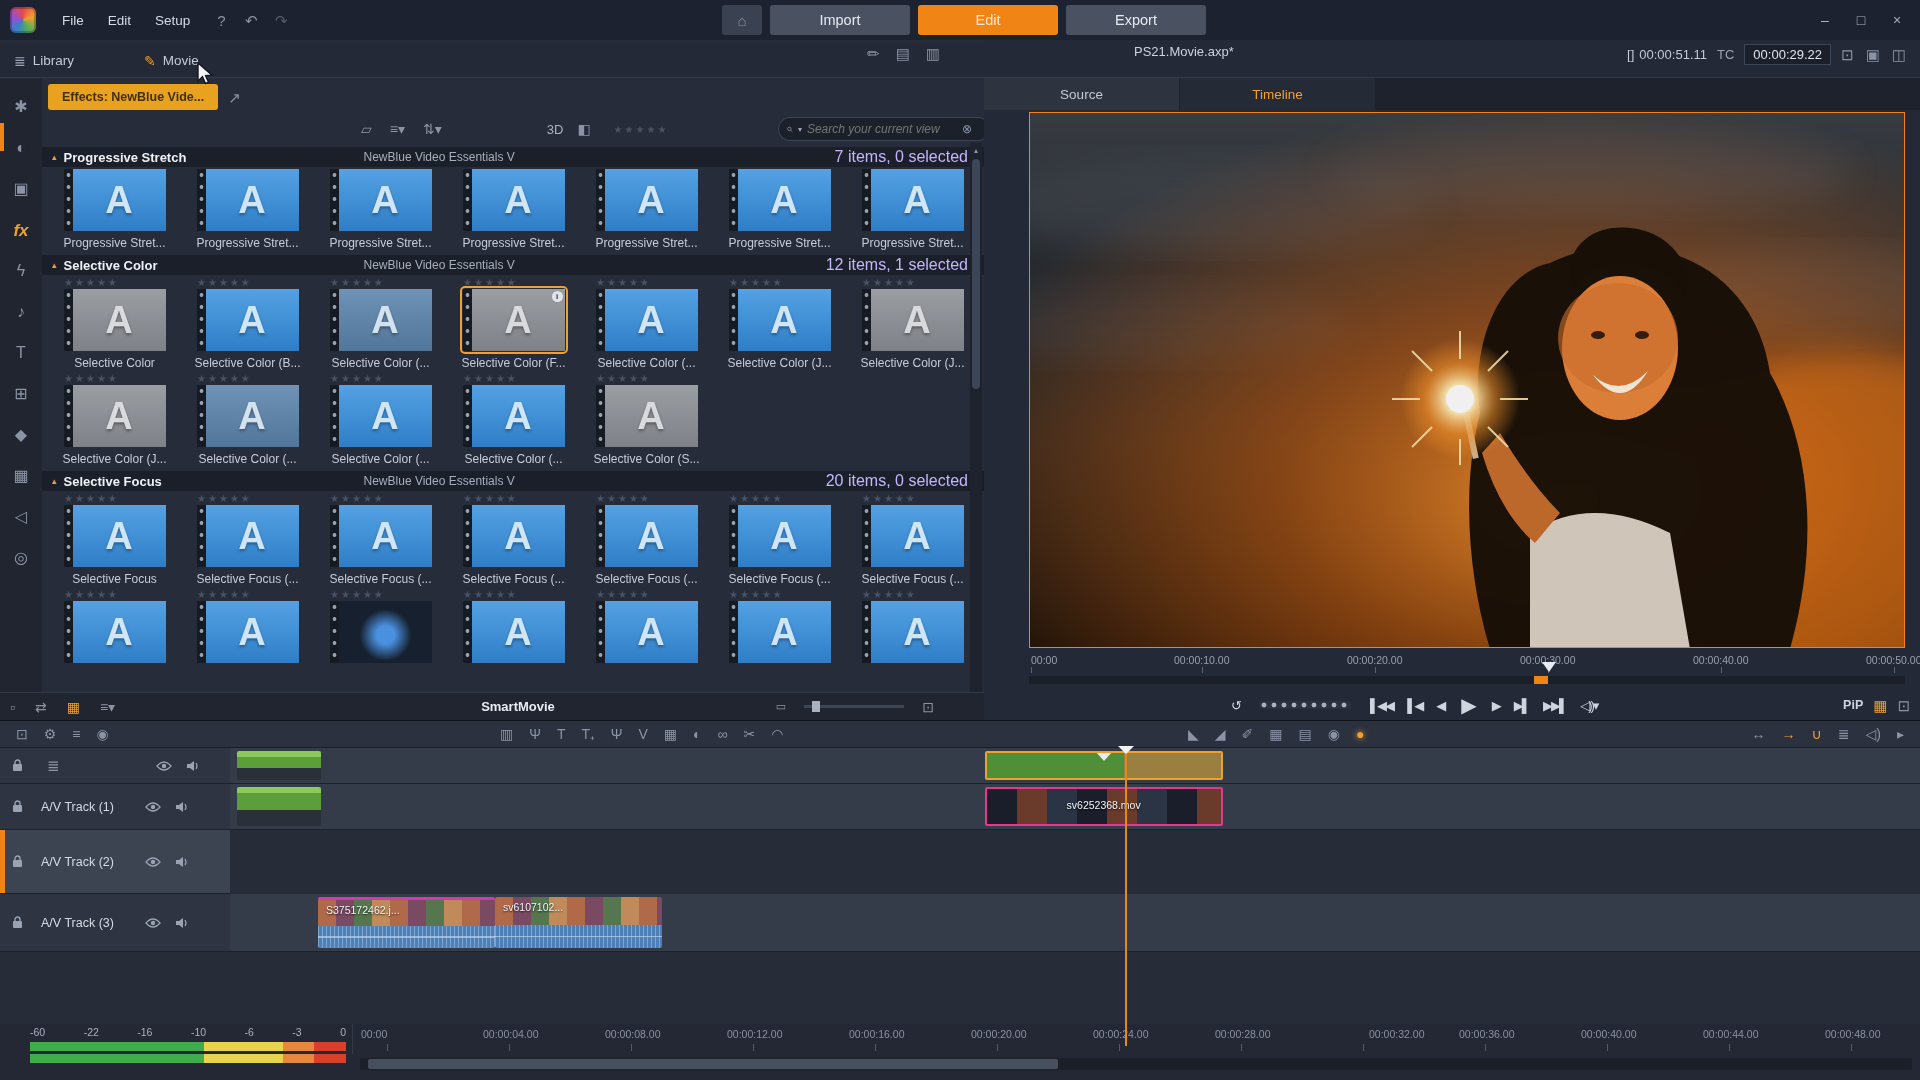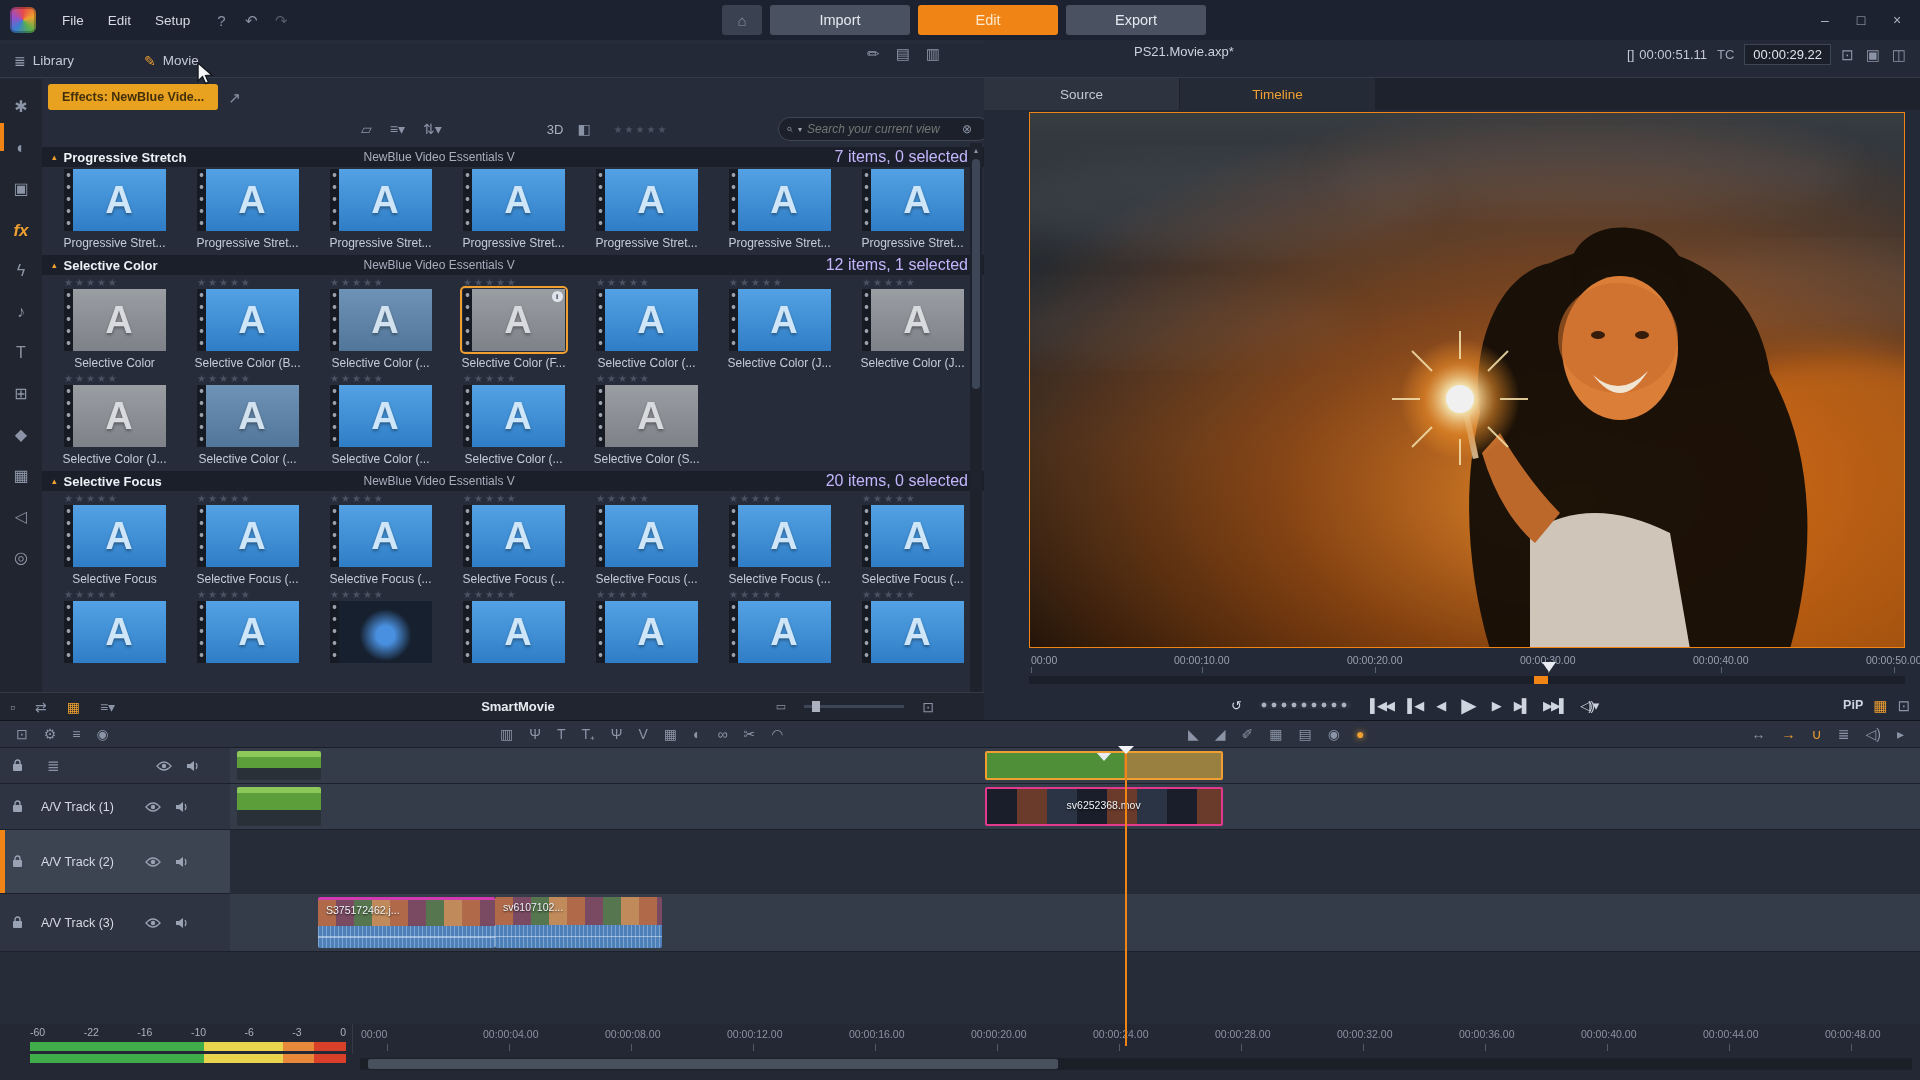--- a/index.html
+++ b/index.html
@@ -895,21 +895,21 @@
         <div class="tlr-label" style="left: 374px;">00:00:12.00</div>
         <div class="tlr-tick" style="left: 400px;"></div>
         <div class="tlr-label" style="left: 496px;">00:00:16.00</div>
         <div class="tlr-tick" style="left: 522px;"></div>
         <div class="tlr-label" style="left: 618px;">00:00:20.00</div>
         <div class="tlr-tick" style="left: 644px;"></div>
         <div class="tlr-label" style="left: 740px;">00:00:24.00</div>
         <div class="tlr-tick" style="left: 766px;"></div>
         <div class="tlr-label" style="left: 862px;">00:00:28.00</div>
         <div class="tlr-tick" style="left: 888px;"></div>
-        <div class="tlr-label" style="left: 984px; text-align: right;">00:00:32.00</div>
+        <div class="tlr-label" style="left: 1016px; text-align: right;">00:00:32.00</div>
         <div class="tlr-tick" style="left: 1010px;"></div>
         <div class="tlr-label" style="left: 1106px;">00:00:36.00</div>
         <div class="tlr-tick" style="left: 1132px;"></div>
         <div class="tlr-label" style="left: 1228px;">00:00:40.00</div>
         <div class="tlr-tick" style="left: 1254px;"></div>
         <div class="tlr-label" style="left: 1350px;">00:00:44.00</div>
         <div class="tlr-tick" style="left: 1376px;"></div>
         <div class="tlr-label" style="left: 1472px;">00:00:48.00</div>
         <div class="tlr-tick" style="left: 1498px;"></div>
       </div>

